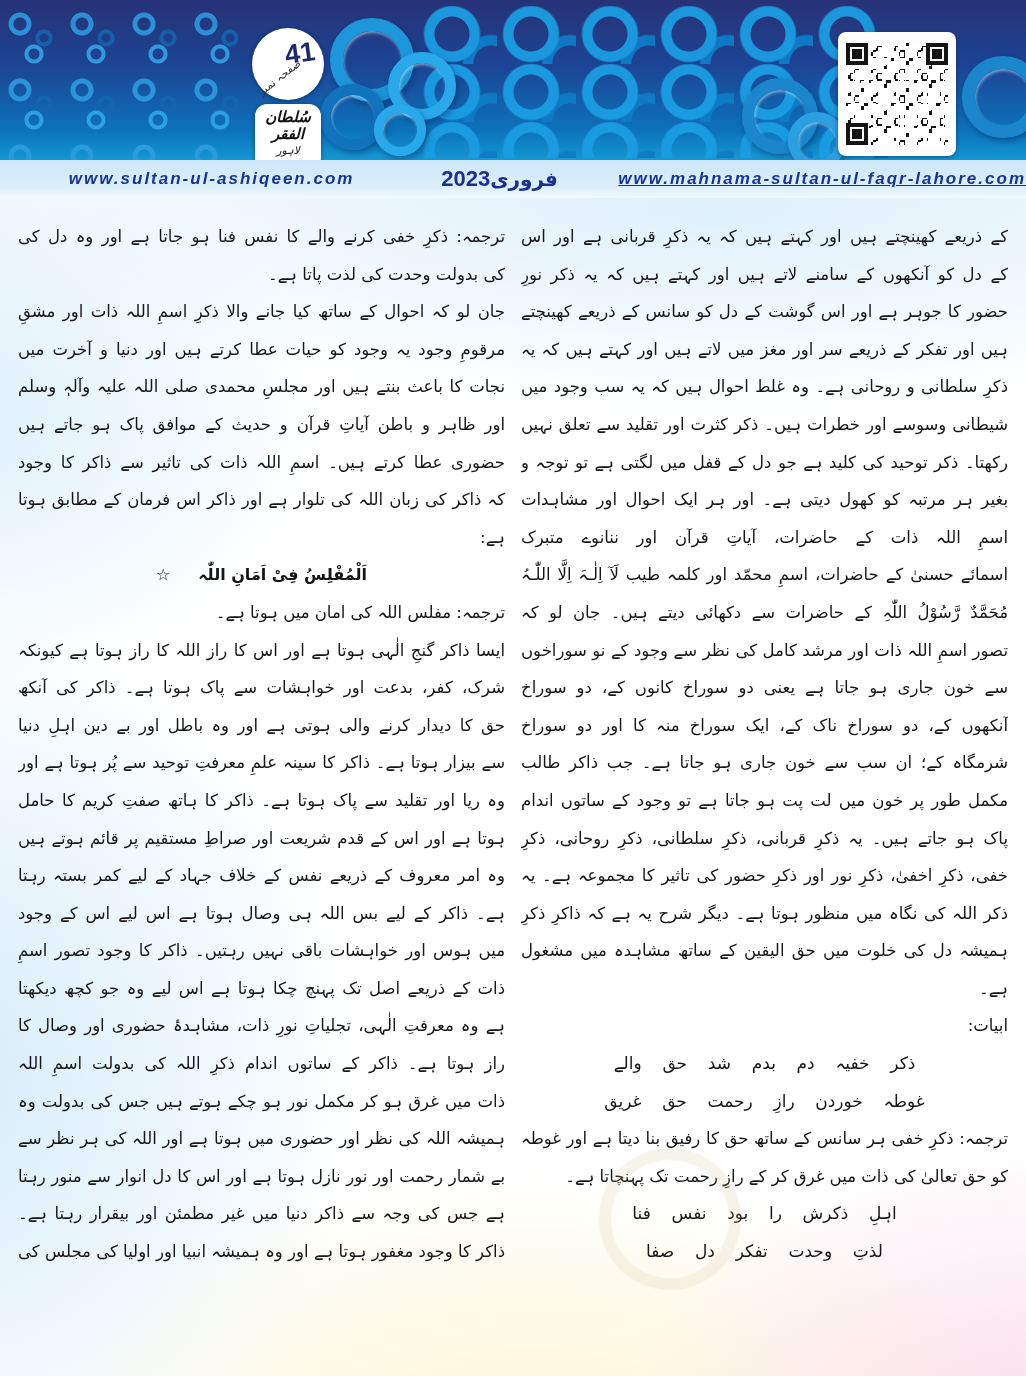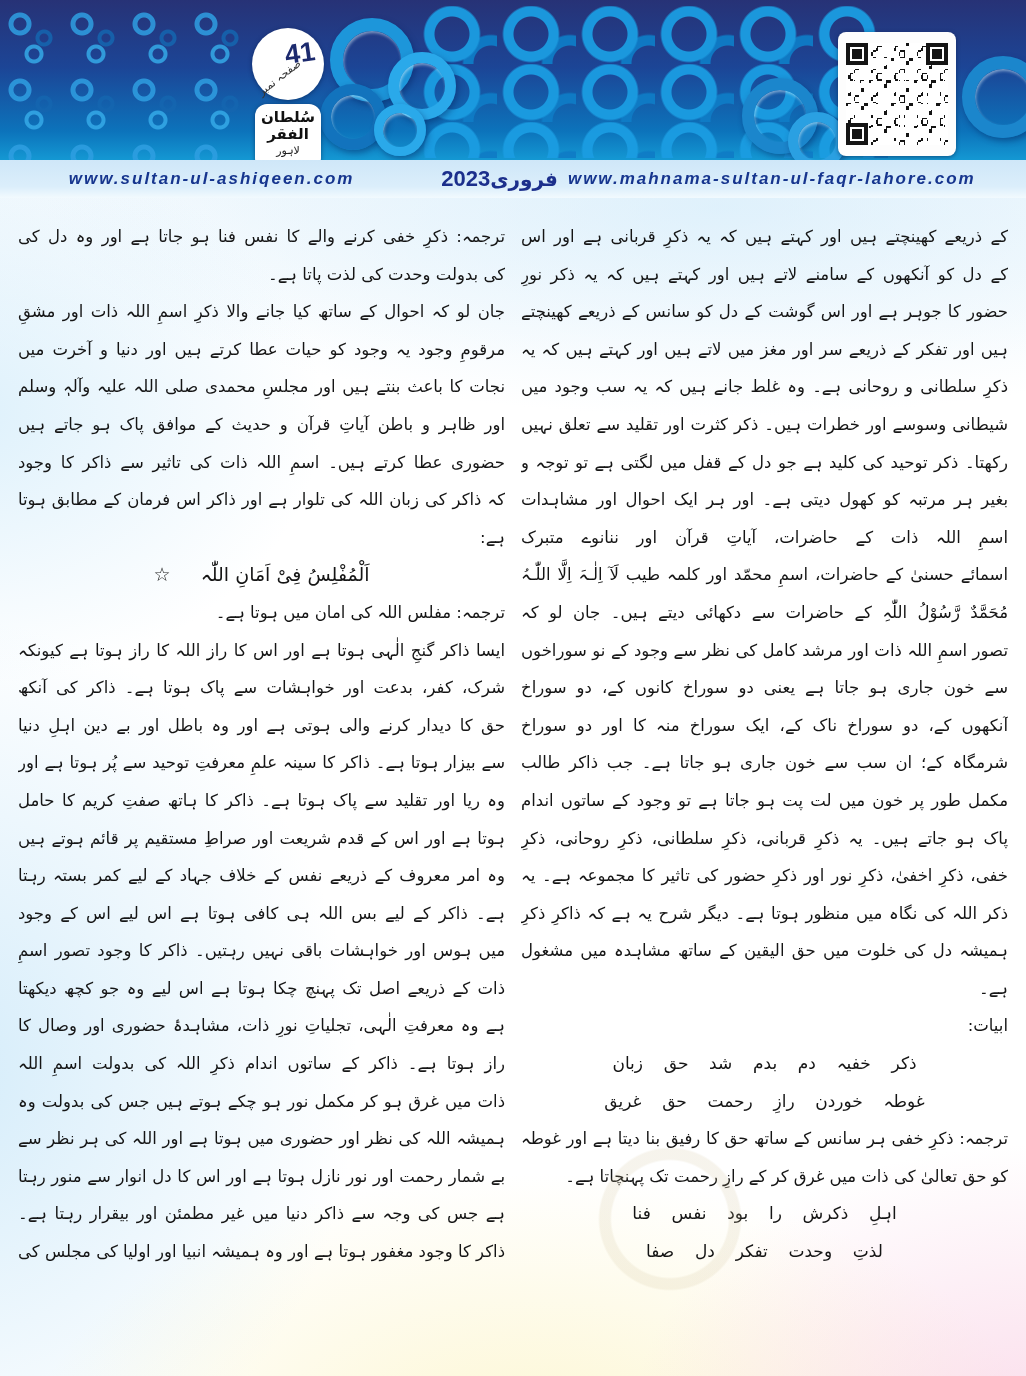--- a/index.html
+++ b/index.html
@@ -34,49 +34,49 @@
   .r3{left:320px;top:84px;width:44px;height:44px;border-width:11px;border-color:#1273bd;}
   .r4{left:374px;top:104px;width:34px;height:34px;border-width:9px;border-color:#2aa9ea;}
   .r5{left:742px;top:78px;width:52px;height:52px;border-width:12px;border-color:#1b86cc;}
   .r6{left:788px;top:112px;width:38px;height:38px;border-width:10px;border-color:#2aa0e2;}
   .r7{left:962px;top:56px;width:56px;height:56px;border-width:13px;border-color:#1b86cc;}
   
   .brand{position:absolute;left:252px;top:28px;width:76px;text-align:center;}
   .badge{position:relative;width:72px;height:72px;background:#fff;border-radius:50%;box-shadow:0 1px 4px rgba(0,20,60,.5);}
   .badge .num{position:absolute;right:9px;top:10px;font-family:"Liberation Sans",sans-serif;font-weight:bold;font-size:27px;color:#1c2a6e;transform:rotate(-8deg);}
   .badge .lbl{position:absolute;left:2px;bottom:16px;font-size:11px;color:#333;transform:rotate(-38deg);white-space:nowrap;}
-  .logo{margin-top:4px;width:66px;min-height:66px;margin-left:3px;background:#fff;border-radius:12px;box-shadow:0 1px 4px rgba(0,20,60,.5);padding:5px 2px 3px;box-sizing:border-box;}
+  .logo{margin-top:4px;width:66px;min-height:66px;margin-left:3px;background:#fff;border-radius:12px;box-shadow:0 1px 4px rgba(0,20,60,.5);padding:5px 2px 3px;box-sizing:border-box;font-style:italic;}
   .logo .t1{font-size:15px;font-weight:bold;color:#111;line-height:1.15;}
   .logo .t2{font-size:11px;color:#222;line-height:1.2;}
   
   .qr{position:absolute;left:838px;top:32px;width:118px;height:124px;background:#fdfdfd;border-radius:8px;box-shadow:0 1px 4px rgba(0,20,60,.5);display:flex;align-items:center;justify-content:center;}
   .qr-grid{position:relative;width:102px;height:102px;
     background:
       conic-gradient(#fff 25%, transparent 0 50%, #fff 0 75%, transparent 0) 2px 3px/23px 23px,
       conic-gradient(#fff 25%, transparent 0 50%, #fff 0 75%, transparent 0) 0 0/15px 15px,
       conic-gradient(#141414 25%, transparent 0 50%, #141414 0 75%, transparent 0) 0 0/9px 9px,
       #fff;}
   .f{position:absolute;width:14px;height:14px;border:4px solid #141414;background:#fff;}
   .f::after{content:"";position:absolute;inset:2px;background:#141414;}
   .f.tl{left:0;top:0;} .f.tr{right:0;top:0;} .f.bl{left:0;bottom:0;}
   
   .urlbar{position:relative;height:38px;background:linear-gradient(180deg,#cfe7f8 0%,#dbeefb 70%,#f2fafe 100%);display:flex;align-items:center;color:#16358e;}
   .urlbar .u{font-family:"Liberation Sans",sans-serif;font-style:italic;font-weight:bold;font-size:17px;letter-spacing:2px;white-space:nowrap;}
   .u-left{width:40%;text-align:center;padding-left:8px;}
   .date{width:15%;text-align:center;direction:rtl;white-space:nowrap;}
   .date .yr{font-family:"Liberation Sans",sans-serif;font-weight:bold;font-size:22px;color:#1c2f8c;margin-left:16px;}
   .date .mo{font-weight:bold;font-size:20px;color:#1c2f8c;}
-  .u-right{width:45%;text-align:left;}
+  .u-right{width:45%;text-align:right;text-decoration:underline;}
   
   .cols{display:flex;flex-direction:row-reverse;gap:16px;padding:20px 18px 0;}
   .col{width:487px;direction:rtl;color:#151515;}
   .ln{height:37.6px;line-height:37.6px;font-size:16.5px;overflow:hidden;}
   .ln.j{text-align:justify;text-align-last:justify;}
   .ln.e{text-align:right;}
-  .ln.q{text-align:center;text-align-last:center;font-weight:normal;font-size:19px;}
+  .ln.q{text-align:center;text-align-last:center;font-weight:bold;font-size:16px;}
   .ln.v{text-align:center;text-align-last:center;word-spacing:0.9em;font-size:17px;}
   .ln.h{text-align:right;font-size:16.5px;}
   
   .wm{position:absolute;left:540px;top:1120px;width:260px;height:220px;opacity:.16;pointer-events:none;
     background:radial-gradient(circle 90px at 50% 45%, rgba(0,0,0,0) 58px, #c9b88a 60px 70px, rgba(0,0,0,0) 72px);}
 </style>
 </head>
 <body>
 
 <div class="page">
@@ -119,39 +119,39 @@
     </div>
     <div class="u u-right">www.mahnama-sultan-ul-faqr-lahore.com</div>
   </div>
 
   <div class="cols">
     <div class="col">
         <div class="ln j">کے ذریعے کھینچتے ہیں اور کہتے ہیں کہ یہ ذکرِ قربانی ہے اور اس گوشت</div>
         <div class="ln j">کے دل کو آنکھوں کے سامنے لاتے ہیں اور کہتے ہیں کہ یہ ذکر نورِ</div>
         <div class="ln j">حضور کا جوہر ہے اور اس گوشت کے دل کو سانس کے ذریعے کھینچتے</div>
         <div class="ln j">ہیں اور تفکر کے ذریعے سر اور مغز میں لاتے ہیں اور کہتے ہیں کہ یہ</div>
-        <div class="ln j">ذکرِ سلطانی و روحانی ہے۔ وہ غلط جانے ہیں کہ یہ سب وجود میں</div>
+        <div class="ln j">ذکرِ سلطانی و روحانی ہے۔ وہ غلط احوال ہیں کہ یہ سب وجود میں</div>
         <div class="ln j">شیطانی وسوسے اور خطرات ہیں۔ ذکر کثرت اور تقلید سے تعلق نہیں</div>
         <div class="ln j">رکھتا۔ ذکر توحید کی کلید ہے جو دل کے قفل میں لگتی ہے تو توجہ و تفکر کے</div>
         <div class="ln j">بغیر ہر مرتبہ کو کھول دیتی ہے۔ اور ہر ایک احوال اور مشاہدات تصور</div>
         <div class="ln j">اسمِ اللہ ذات کے حاضرات، آیاتِ قرآن اور ننانوے متبرک</div>
         <div class="ln j">اسمائے حسنیٰ کے حاضرات، اسمِ محمّد اور کلمہ طیب لَآ اِلٰـہَ اِلَّا اللّٰـہُ</div>
         <div class="ln j">مُحَمَّدٌ رَّسُوْلُ اللّٰہِ کے حاضرات سے دکھائی دیتے ہیں۔ جان لو کہ</div>
         <div class="ln j">تصور اسمِ اللہ ذات اور مرشد کامل کی نظر سے وجود کے نو سوراخوں</div>
         <div class="ln j">سے خون جاری ہو جاتا ہے یعنی دو سوراخ کانوں کے، دو سوراخ</div>
         <div class="ln j">آنکھوں کے، دو سوراخ ناک کے، ایک سوراخ منہ کا اور دو سوراخ</div>
         <div class="ln j">شرمگاہ کے؛ ان سب سے خون جاری ہو جاتا ہے۔ جب ذاکر طالب</div>
         <div class="ln j">مکمل طور پر خون میں لت پت ہو جاتا ہے تو وجود کے ساتوں اندام</div>
         <div class="ln j">پاک ہو جاتے ہیں۔ یہ ذکرِ قربانی، ذکرِ سلطانی، ذکرِ روحانی، ذکرِ</div>
         <div class="ln j">خفی، ذکرِ اخفیٰ، ذکرِ نور اور ذکرِ حضور کی تاثیر کا مجموعہ ہے۔ یہ دائمی</div>
         <div class="ln j">ذکر اللہ کی نگاہ میں منظور ہوتا ہے۔ دیگر شرح یہ ہے کہ ذاکرِ ذکرِ خفی</div>
         <div class="ln j">ہمیشہ دل کی خلوت میں حق الیقین کے ساتھ مشاہدہ میں مشغول ہوتا</div>
         <div class="ln e">ہے۔</div>
         <div class="ln h">ابیات:</div>
-        <div class="ln v">ذکر خفیہ دم بدم شد حق زبان</div>
+        <div class="ln v">ذکر خفیہ دم بدم شد حق والے</div>
         <div class="ln v">غوطہ خوردن رازِ رحمت حق غریق</div>
         <div class="ln j">ترجمہ: ذکرِ خفی ہر سانس کے ساتھ حق کا رفیق بنا دیتا ہے اور غوطہ خور</div>
         <div class="ln e">کو حق تعالیٰ کی ذات میں غرق کر کے رازِ رحمت تک پہنچاتا ہے۔</div>
         <div class="ln v">اہلِ ذکرش را بود نفس فنا</div>
         <div class="ln v">لذتِ وحدت تفکر دل صفا</div>
       </div>
     <div class="col">
         <div class="ln j">ترجمہ: ذکرِ خفی کرنے والے کا نفس فنا ہو جاتا ہے اور وہ دل کی صفائی</div>
         <div class="ln e">کی بدولت وحدت کی لذت پاتا ہے۔</div>
         <div class="ln j">جان لو کہ احوال کے ساتھ کیا جانے والا ذکرِ اسمِ اللہ ذات اور مشقِ</div>
@@ -163,21 +163,21 @@
         <div class="ln e">ہے:</div>
         <div class="ln q">اَلْمُفْلِسُ فِیْ اَمَانِ اللّٰہ&nbsp;&nbsp;&nbsp;&nbsp;&nbsp;☆</div>
         <div class="ln e">ترجمہ: مفلس اللہ کی امان میں ہوتا ہے۔</div>
         <div class="ln j">ایسا ذاکر گنجِ الٰہی ہوتا ہے اور اس کا راز اللہ کا راز ہوتا ہے کیونکہ ذاکر</div>
         <div class="ln j">شرک، کفر، بدعت اور خواہشات سے پاک ہوتا ہے۔ ذاکر کی آنکھ</div>
         <div class="ln j">حق کا دیدار کرنے والی ہوتی ہے اور وہ باطل اور بے دین اہلِ دنیا</div>
         <div class="ln j">سے بیزار ہوتا ہے۔ ذاکر کا سینہ علمِ معرفتِ توحید سے پُر ہوتا ہے اور</div>
         <div class="ln j">وہ ریا اور تقلید سے پاک ہوتا ہے۔ ذاکر کا ہاتھ صفتِ کریم کا حامل</div>
         <div class="ln j">ہوتا ہے اور اس کے قدم شریعت اور صراطِ مستقیم پر قائم ہوتے ہیں اور</div>
         <div class="ln j">وہ امر معروف کے ذریعے نفس کے خلاف جہاد کے لیے کمر بستہ رہتا</div>
-        <div class="ln j">ہے۔ ذاکر کے لیے بس اللہ ہی کافی ہوتا ہے اس لیے اس کے وجود</div>
+        <div class="ln j">ہے۔ ذاکر کے لیے بس اللہ ہی وصال ہوتا ہے اس لیے اس کے وجود</div>
         <div class="ln j">میں ہوس اور خواہشات باقی نہیں رہتیں۔ ذاکر کا وجود تصور اسمِ اللہ</div>
         <div class="ln j">ذات کے ذریعے اصل تک پہنچ چکا ہوتا ہے اس لیے وہ جو کچھ دیکھتا</div>
         <div class="ln j">ہے وہ معرفتِ الٰہی، تجلیاتِ نورِ ذات، مشاہدۂ حضوری اور وصال کا</div>
         <div class="ln j">راز ہوتا ہے۔ ذاکر کے ساتوں اندام ذکرِ اللہ کی بدولت اسمِ اللہ</div>
         <div class="ln j">ذات میں غرق ہو کر مکمل نور ہو چکے ہوتے ہیں جس کی بدولت وہ</div>
         <div class="ln j">ہمیشہ اللہ کی نظر اور حضوری میں ہوتا ہے اور اللہ کی ہر نظر سے اس پر</div>
         <div class="ln j">بے شمار رحمت اور نور نازل ہوتا ہے اور اس کا دل انوار سے منور رہتا</div>
         <div class="ln j">ہے جس کی وجہ سے ذاکر دنیا میں غیر مطمئن اور بیقرار رہتا ہے۔</div>
         <div class="ln j">ذاکر کا وجود مغفور ہوتا ہے اور وہ ہمیشہ انبیا اور اولیا کی مجلس کی حضوری</div>
       </div>

